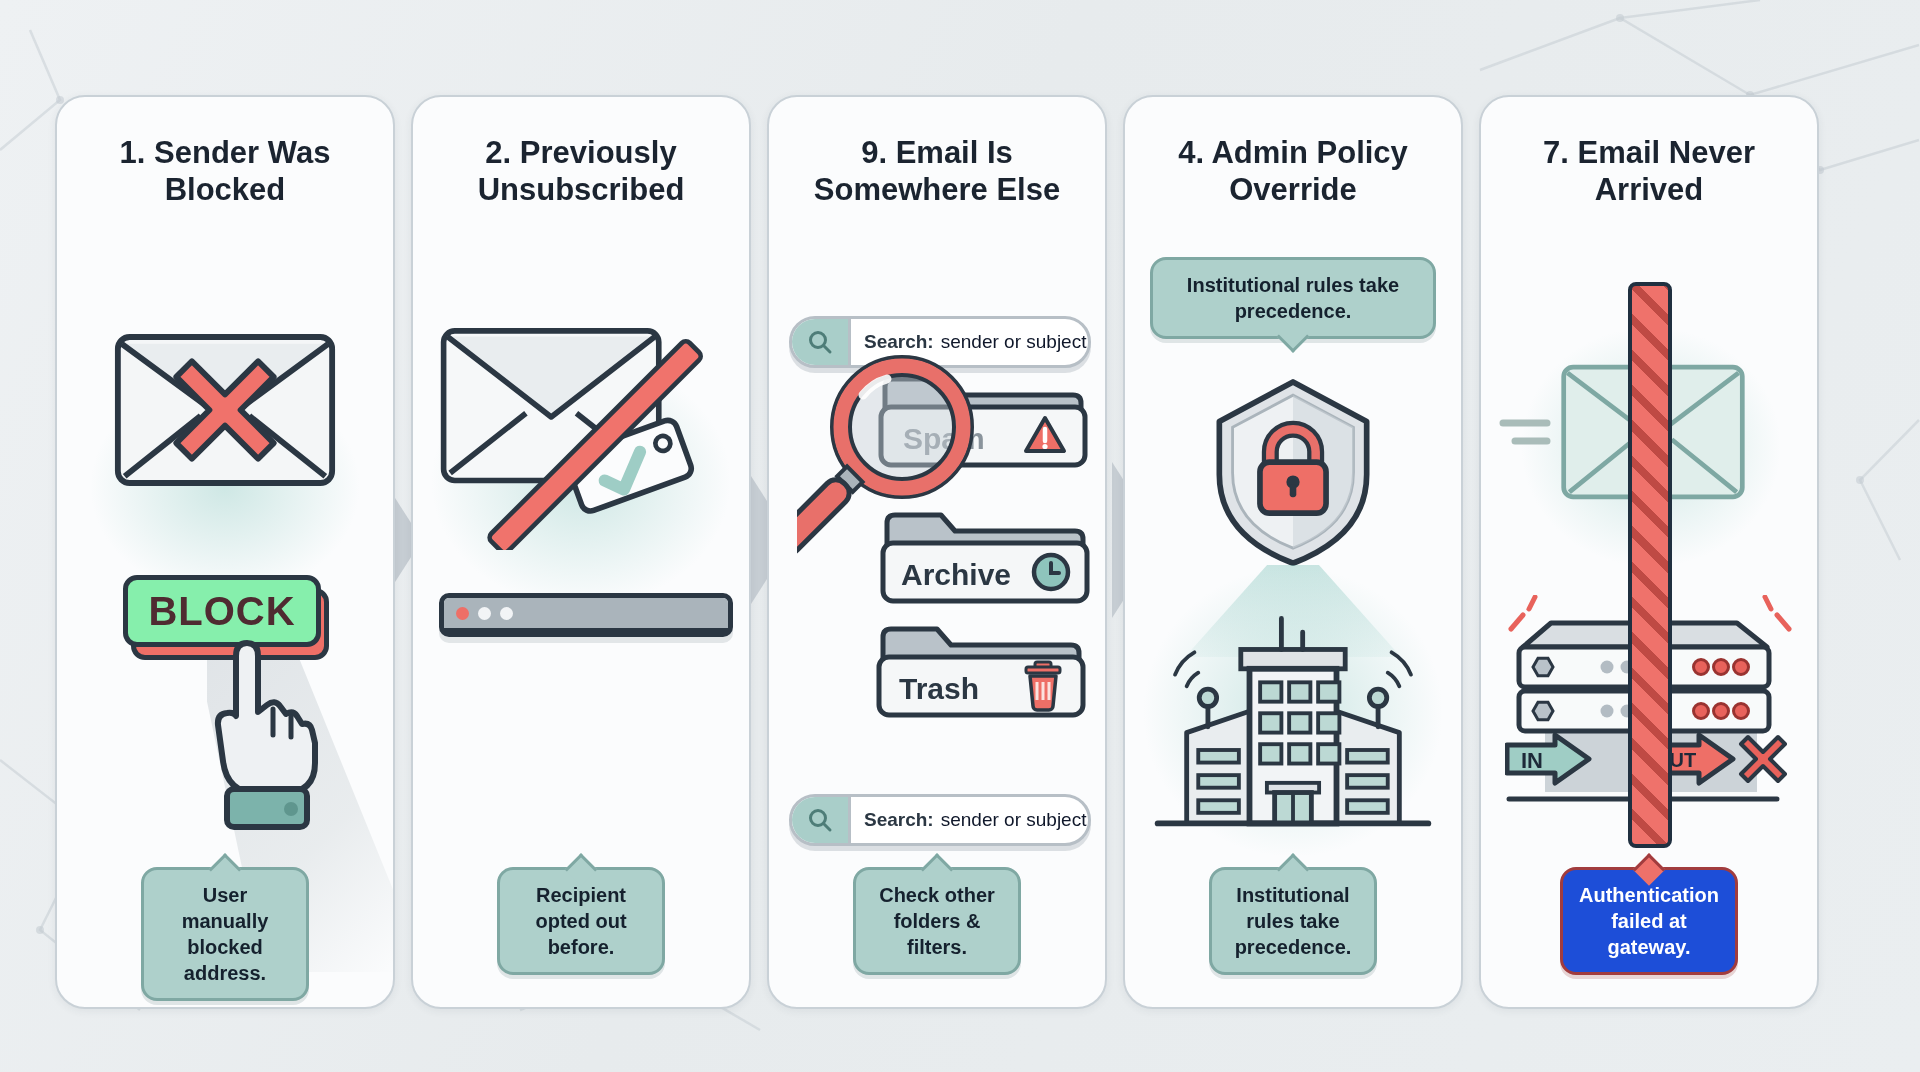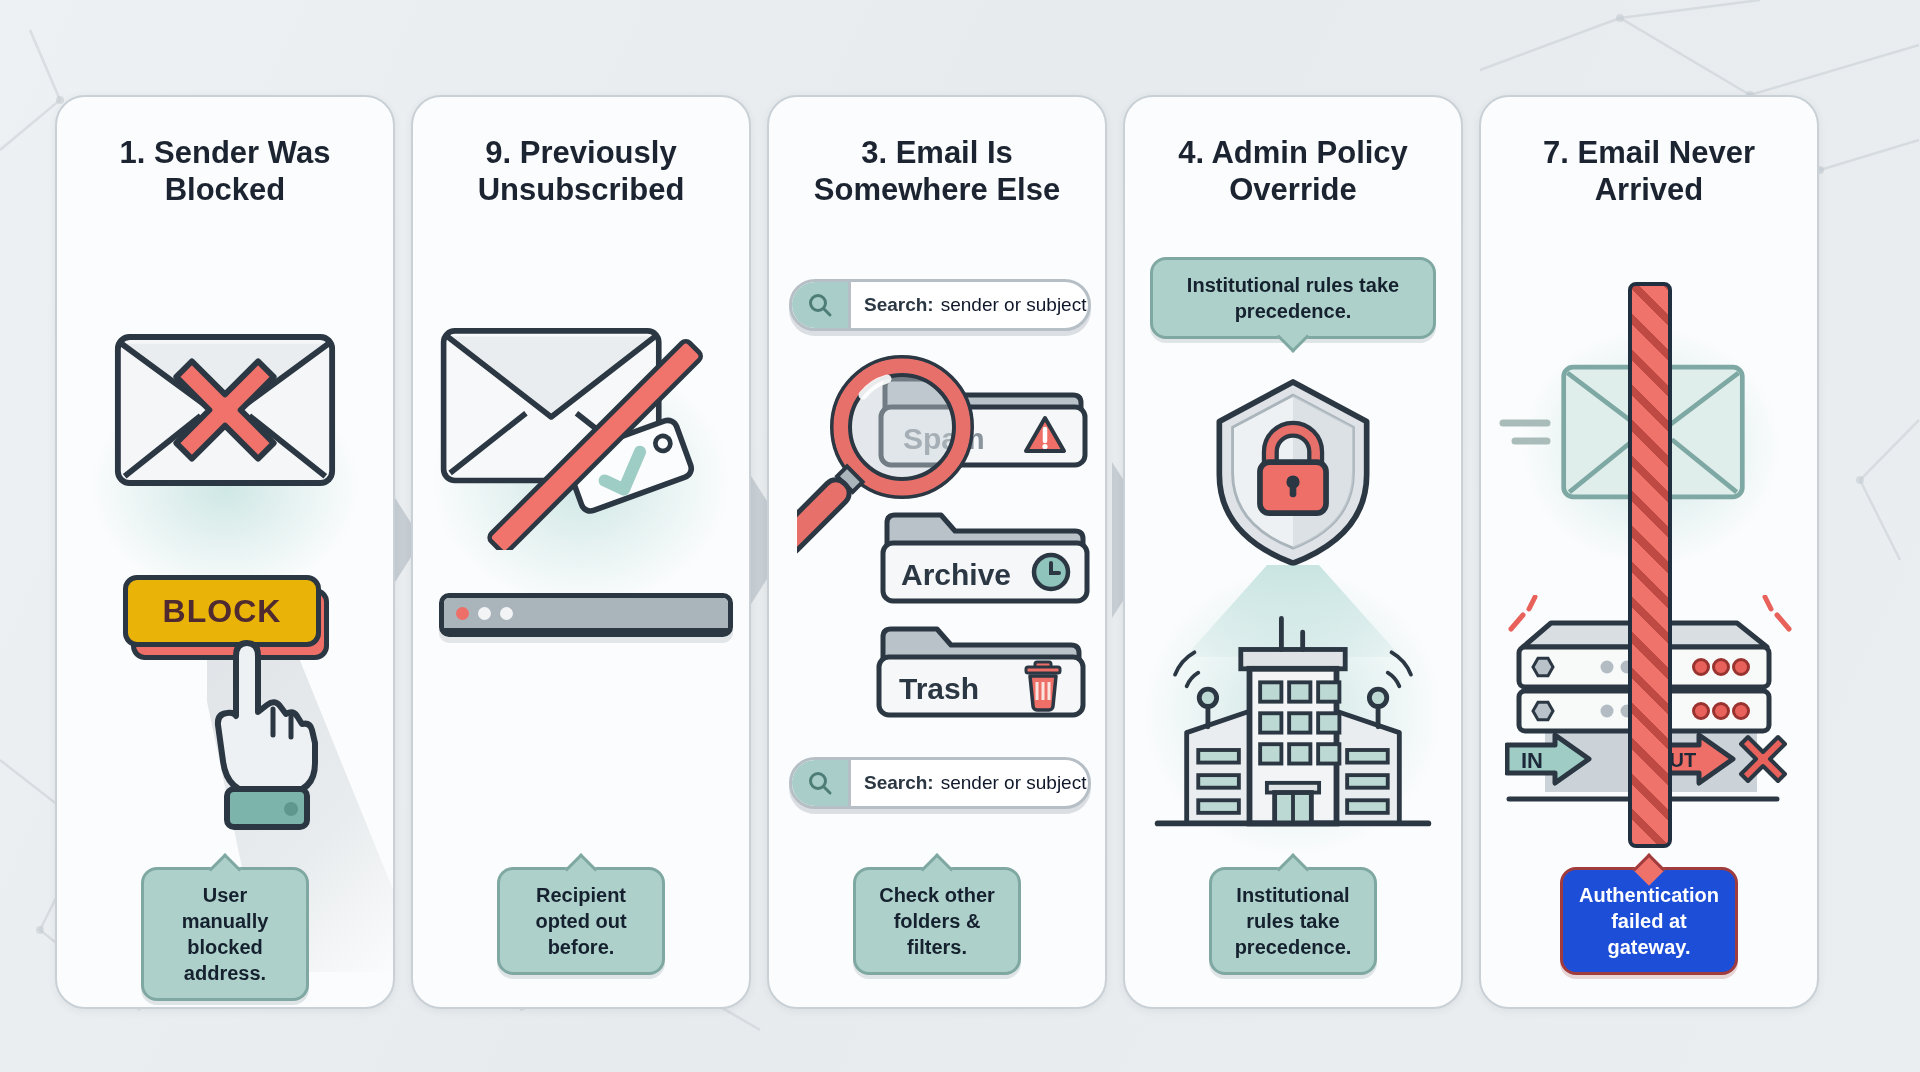--- a/index.html
+++ b/index.html
@@ -30,43 +30,43 @@
     transform:translateX(-50%) rotate(45deg);}
   .bubble.tail-down::before{top:auto;bottom:-12px;border-left:none;border-top:none;
     border-right:3px solid #7fa8a3;border-bottom:3px solid #7fa8a3;}
   .bubble.red{background:#1d4ed8;border-color:#a13c3e;color:#ffffff;
     box-shadow:0 4px 0 rgba(170,90,90,.25);}
   .bubble.red::before{background:#ee716a;border-color:#a13c3e;}
   
   .block-wrap{position:absolute;left:66px;top:478px;width:200px;height:82px;}
   .block-under{position:absolute;left:8px;top:13px;width:188px;height:62px;
     background:#ee6f67;border:5px solid #2b3743;border-radius:14px;}
-  .block-btn{position:absolute;left:0;top:0;width:188px;height:62px;background:#eab308;
+  .block-btn{position:absolute;left:0;top:0;width:188px;height:62px;background:#86efac;
     border:5px solid #2b3743;border-radius:14px;display:flex;align-items:center;
-    justify-content:center;font-size:32px;font-weight:700;letter-spacing:1px;color:#4f2b31;}
+    justify-content:center;font-size:40px;font-weight:700;letter-spacing:1px;color:#4f2b31;}
   .shadow1{position:absolute;left:150px;top:545px;width:190px;height:330px;opacity:.8;
     background:linear-gradient(135deg,#d9dee2 0%,#e4e8ea 60%,rgba(228,232,234,0) 100%);
     clip-path:polygon(0 0,45% 0,100% 78%,100% 100%,30% 100%,0 18%);}
   
   .dialog{position:absolute;left:26px;top:496px;width:284px;border:5px solid #2b3743;
     border-radius:10px;background:#f1f4f6;box-shadow:0 6px 0 rgba(150,165,172,.25);}
   .dialog-header{height:30px;background:#aab4bb;border-bottom:4px solid #2b3743;
     border-radius:5px 5px 0 0;display:flex;align-items:center;gap:9px;padding-left:12px;}
   .dot{width:13px;height:13px;border-radius:50%;}
   .dialog-body{padding:18px 16px 14px 16px;text-align:center;}
   .dialog-row{display:flex;align-items:center;justify-content:center;gap:12px;}
   .dialog-title{font-size:27px;font-weight:700;color:#1b2430;}
   .progress{margin:20px auto 10px auto;width:212px;height:22px;border:5px solid #2b3743;
     border-radius:999px;background:#ffffff;overflow:hidden;}
   .progress-fill{width:72%;height:100%;background:#85bdb4;border-radius:999px;}
   .dialog-sub{font-size:20px;color:#2b3743;}
   
   .searchbar{position:absolute;display:flex;align-items:stretch;width:296px;height:46px;
     border:3px solid #b7bfc6;border-radius:999px;background:#ffffff;overflow:hidden;
-    box-shadow:0 5px 0 rgba(160,170,178,.35);}
+    box-shadow:0 5px 0 rgba(160,170,178,.35);margin-top:37px;}
   .search-seg{width:56px;background:#a9cec9;border-right:3px solid #b7bfc6;
     display:flex;align-items:center;justify-content:center;flex:none;}
   .search-text{display:flex;align-items:center;padding-left:13px;font-size:19px;white-space:nowrap;}
   .search-label{font-weight:700;color:#2b3743;}
   .search-ph{color:#0f172a;margin-left:7px;}
   
   .beam{position:absolute;left:60px;top:468px;width:216px;height:92px;
     clip-path:polygon(38% 0,62% 0,100% 100%,0 100%);
     background:linear-gradient(to bottom,rgba(150,205,198,.5),rgba(150,205,198,.1));}
   
@@ -127,21 +127,21 @@
     <svg class="abs" style="left:128px;top:540px;" width="135" height="195" viewBox="0 0 135 195">
       <path d="M62,6 q11,0 11,13 v56 l9,-7 q8,-6 13,1 l6,8 q7,-4 11,2 l5,8 q8,-2 10,6 l3,13 v20 q0,30 -32,30 H72 q-30,0 -34,-32 l-5,-36 q-1,-11 9,-12 q7,-1 9,3 V19 q0,-13 11,-13 z" fill="#eef1f3" stroke="#2b3743" stroke-width="6" stroke-linejoin="round"></path>
       <path d="M88,72 v26 M106,80 v20" fill="none" stroke="#2b3743" stroke-width="5" stroke-linecap="round"></path>
       <rect x="42" y="152" width="80" height="38" rx="7" fill="#7cb3ab" stroke="#2b3743" stroke-width="6"></rect>
       <circle cx="106" cy="172" r="7" fill="#5f968e"></circle>
     </svg>
     <div class="bubble" style="top:770px;max-width:272px;">User manually blocked address.</div>
   </div>
 
   <div class="card">
-    <div class="card-title">9. Previously Unsubscribed</div>
+    <div class="card-title">2. Previously Unsubscribed</div>
     <div class="glow" style="left:18px;top:260px;width:300px;height:250px;"></div>
     <svg class="abs" style="left:25px;top:228px;" width="290" height="225" viewBox="0 0 310 240">
       <rect x="6" y="6" width="230" height="160" rx="12" fill="#f6f8f9" stroke="#2b3743" stroke-width="6"></rect>
       <path d="M10,12 L121,98 L232,12" fill="#e9edef" stroke="#2b3743" stroke-width="6" stroke-linejoin="round"></path>
       <path d="M13,158 L94,94 M229,158 L148,94" fill="none" stroke="#2b3743" stroke-width="6"></path>
       <g transform="translate(205,152) rotate(-20)">
         <rect x="-62" y="-34" width="124" height="64" rx="10" fill="#fbfcfd" stroke="#2b3743" stroke-width="6"></rect>
         <circle cx="42" cy="-12" r="8" fill="#fbfcfd" stroke="#2b3743" stroke-width="5"></circle>
         <path d="M-30,4 l16,16 30,-32" fill="none" stroke="#9ecdc5" stroke-width="13" stroke-linecap="round" stroke-linejoin="round"></path>
       </g>
@@ -153,21 +153,21 @@
       <div class="dialog-header">
         <div class="dot" style="background:#ee6f67;"></div>
         <div class="dot" style="background:#f2f4f6;"></div>
         <div class="dot" style="background:#f2f4f6;"></div>
       </div>
     </div>
     <div class="bubble" style="top:770px;max-width:252px;">Recipient opted out before.</div>
   </div>
 
   <div class="card">
-    <div class="card-title">3. Email Is Somewhere Else</div>
+    <div class="card-title">9. Email Is Somewhere Else</div>
 
     <div class="searchbar" style="left:20px;top:182px;">
       <div class="search-seg">
         <svg width="26" height="26" viewBox="0 0 26 26">
           <circle cx="11" cy="11" r="7.5" fill="none" stroke="#4e7d78" stroke-width="3"></circle>
           <path d="M16.5,16.5 L23,23" stroke="#4e7d78" stroke-width="3" stroke-linecap="round"></path>
         </svg>
       </div>
       <div class="search-text">
         <span class="search-label">Search:</span>

